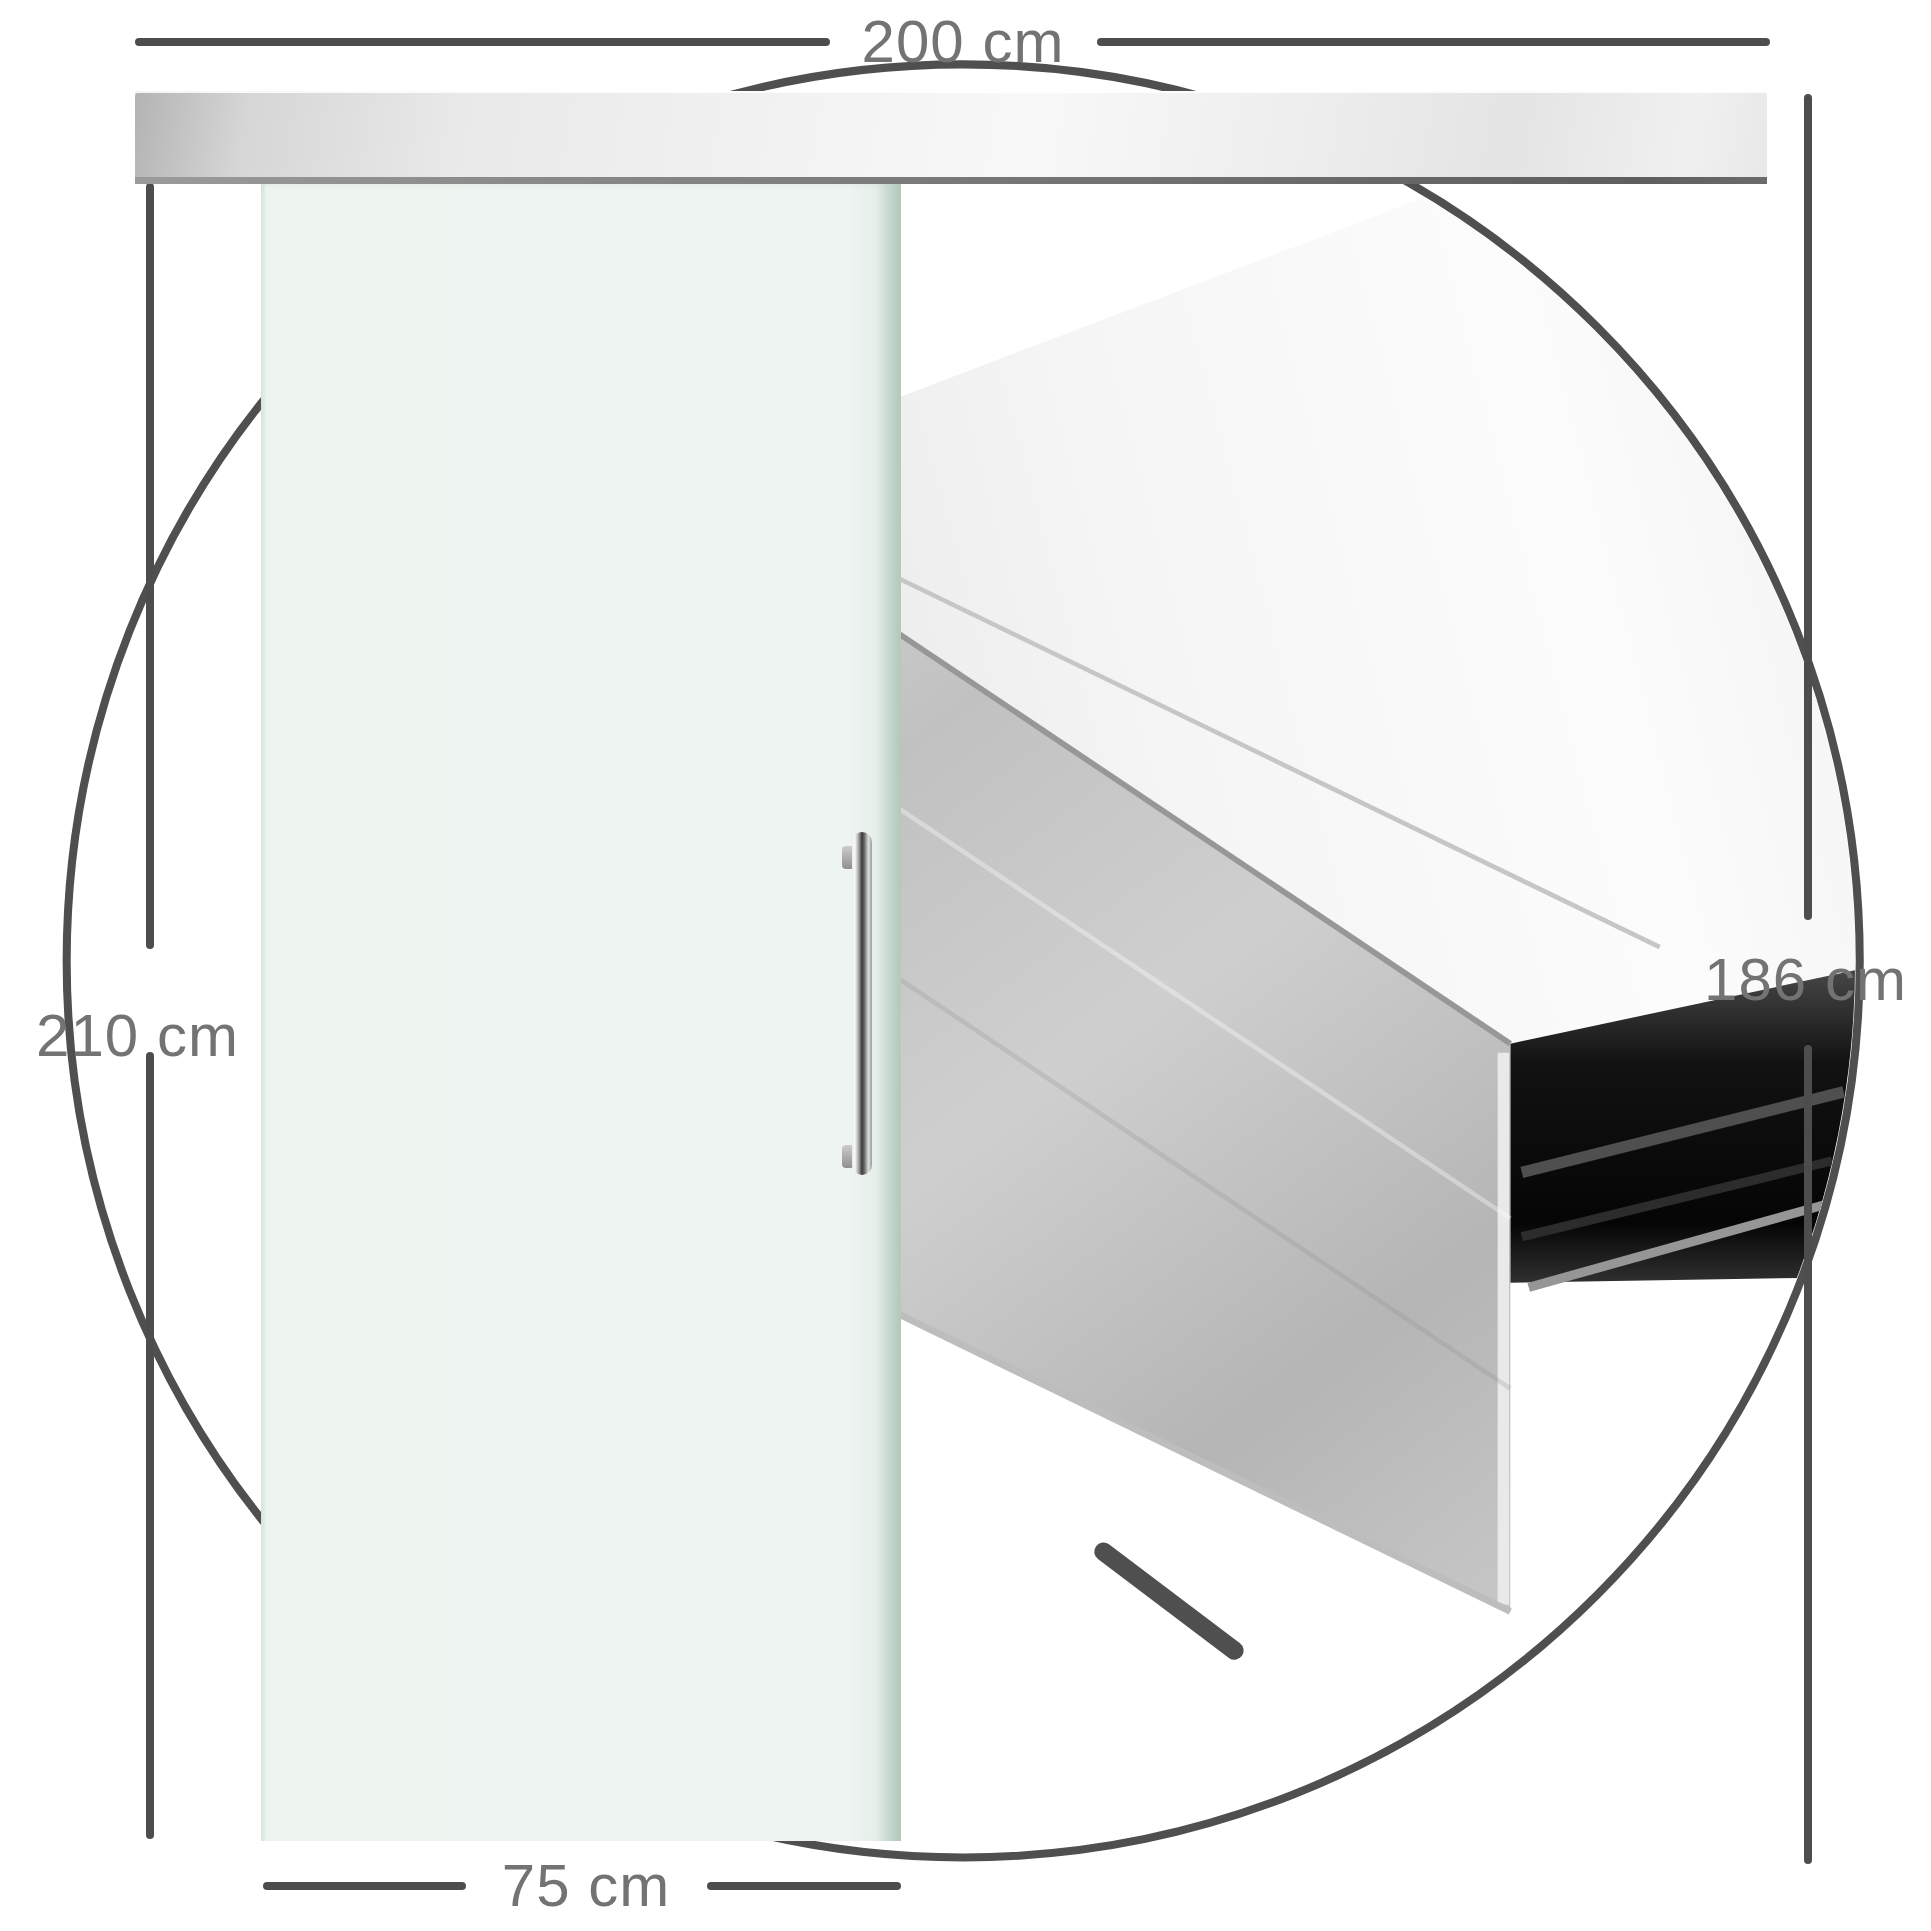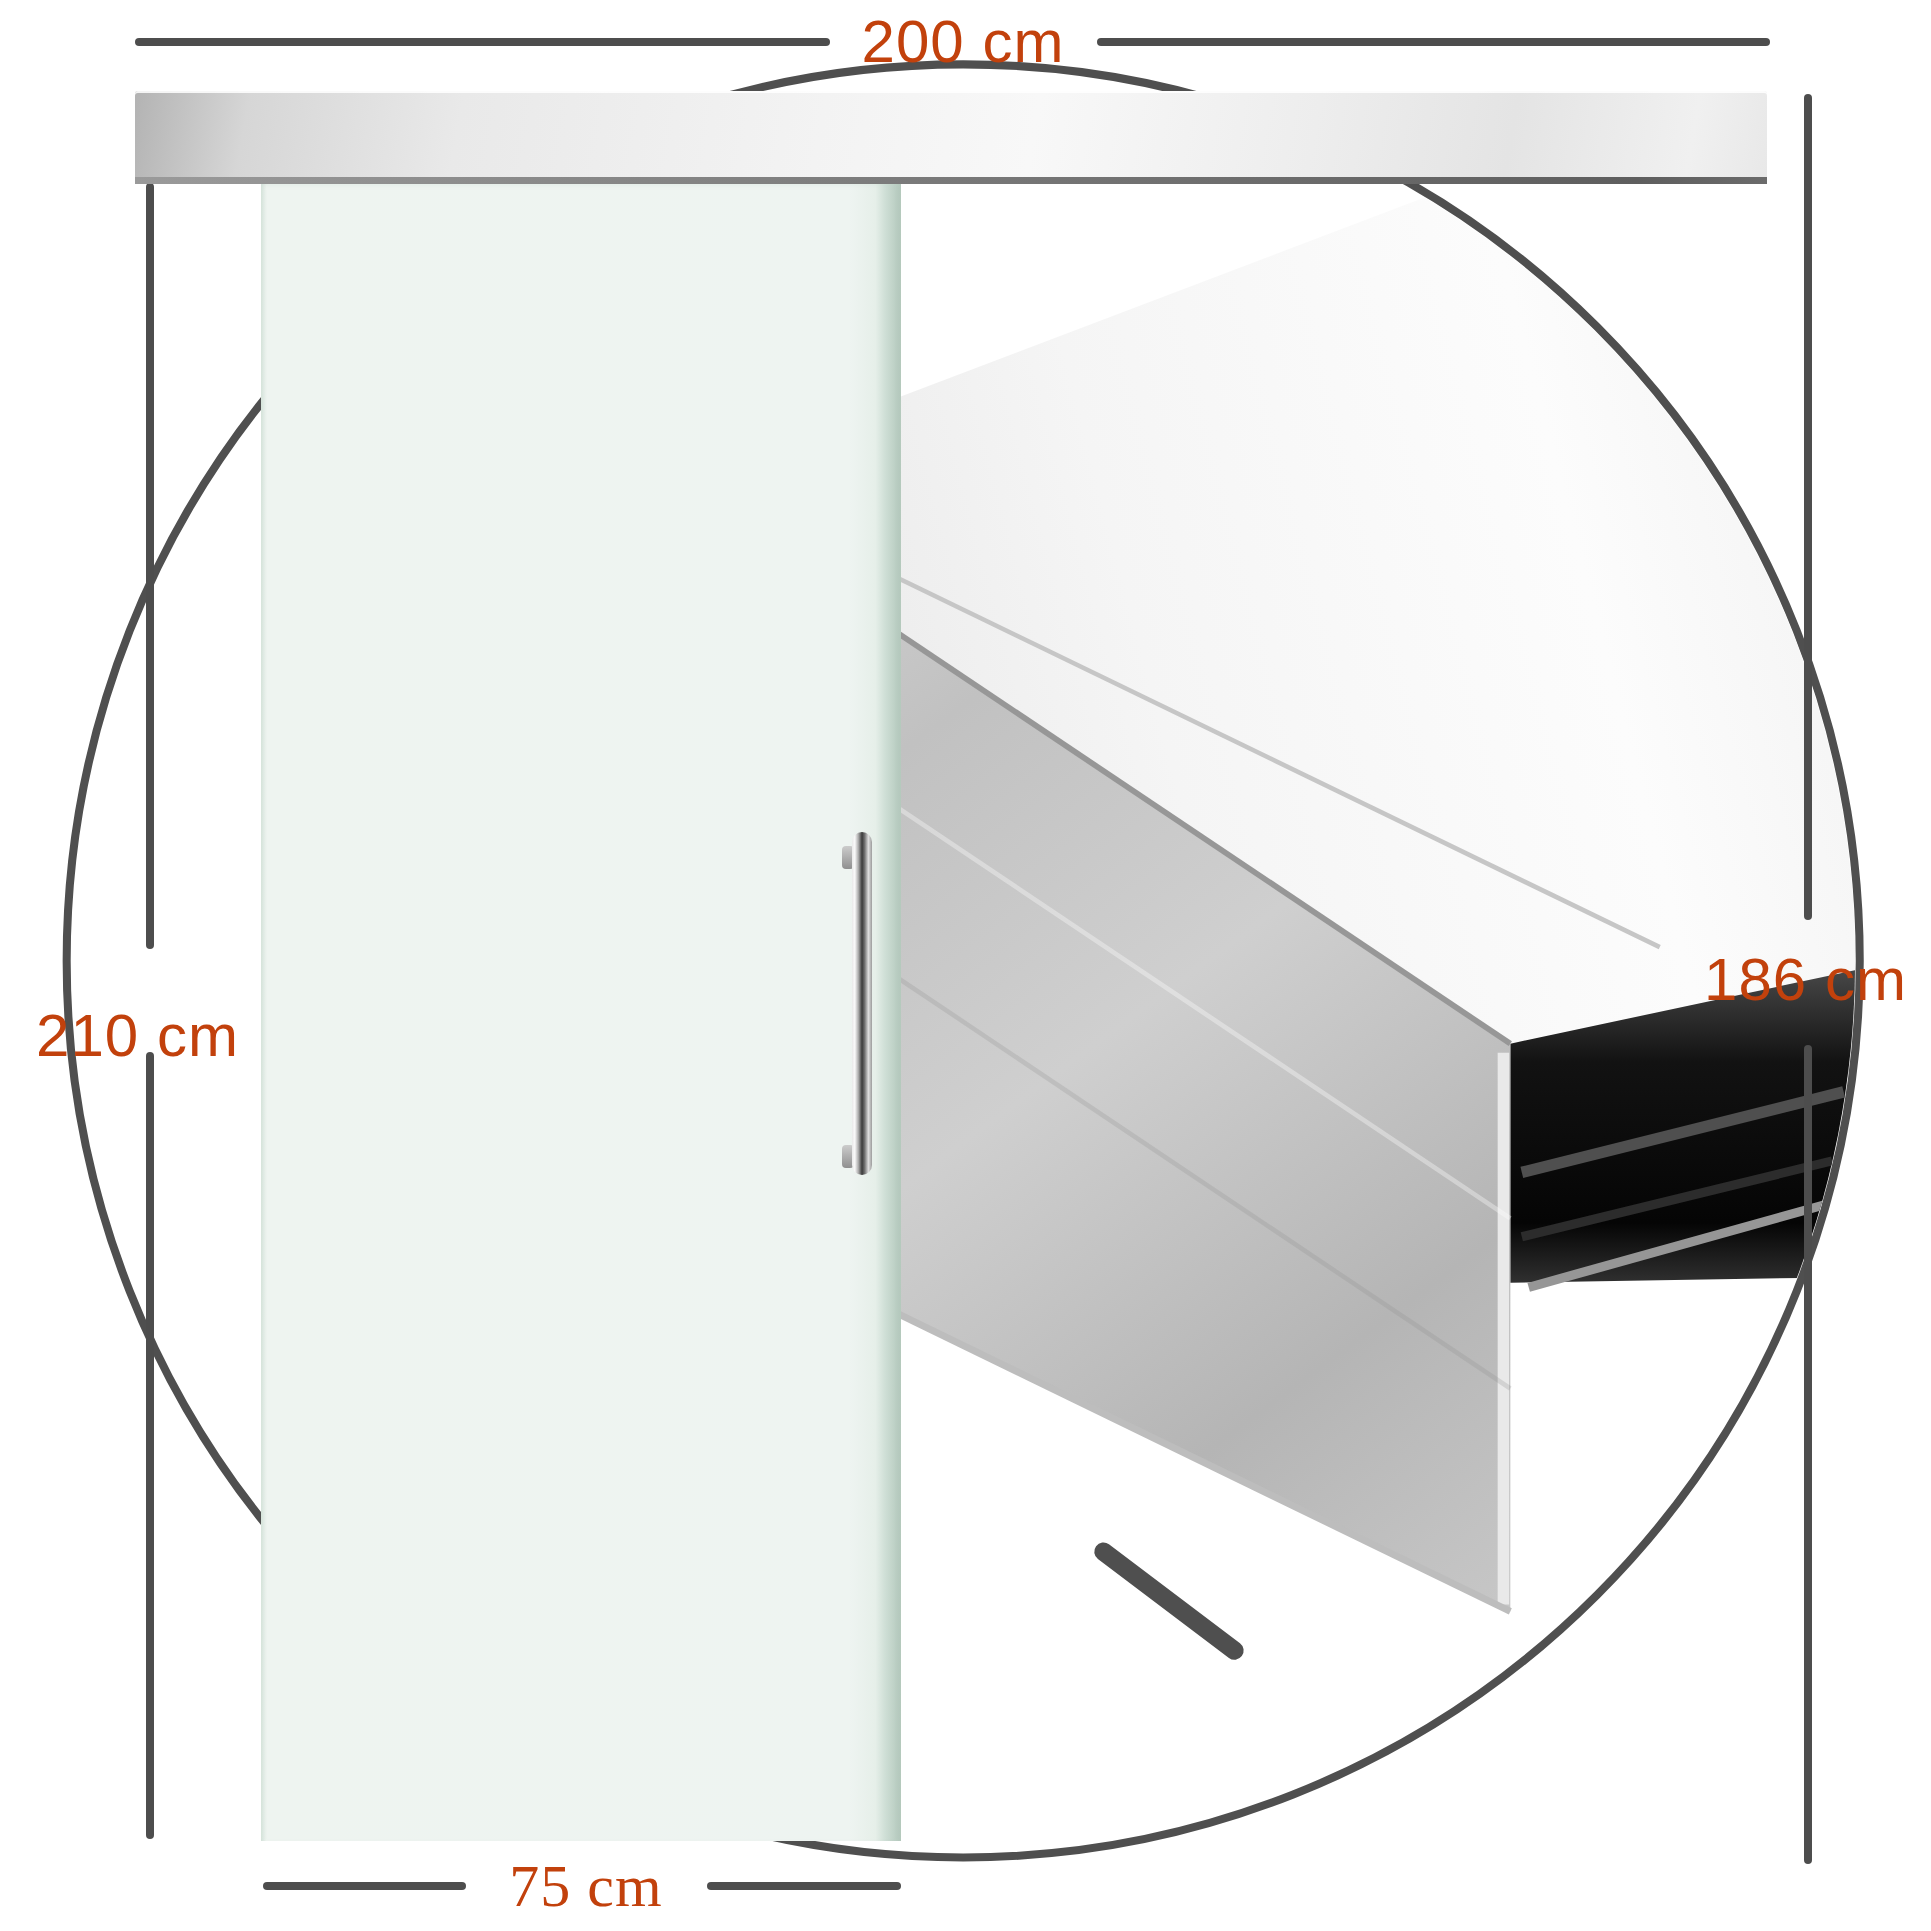--- a/index.html
+++ b/index.html
@@ -1,21 +1,21 @@
 <!DOCTYPE html>
 <html><head>
 <meta charset="utf-8">
 <style>
   html,body{margin:0;padding:0;background:#ffffff;}
   .canvas{position:relative;width:1931px;height:1931px;background:#ffffff;overflow:hidden;
           font-family:"Liberation Sans", sans-serif;}
   .seg{position:absolute;background:#4d4d4d;border-radius:4.8px;}
   .seg.h{height:7.7px;}
   .seg.v{width:7.7px;}
-  .dimlabel{position:absolute;color:#c2410c;font-size:60px;line-height:64px;text-align:center;
+  .dimlabel{position:absolute;color:#737373;font-size:60px;line-height:64px;text-align:center;
             letter-spacing:1px;white-space:nowrap;}
   
   .rail{position:absolute;left:135px;top:91px;width:1632px;height:93px;border-radius:2.9px 2.9px 0 0;
         background:linear-gradient(100deg,#b3b3b3 0%,#d6d6d6 7%,#e9e9e9 20%,#f3f3f3 42%,
                    #f8f8f8 55%,#ededed 72%,#e4e4e4 84%,#f0f0f0 95%,#e8e8e8 100%);
         box-shadow:inset 0 1.9px 0 rgba(255,255,255,.85);z-index:3;}
   .rail-bottom{position:absolute;left:0;bottom:0;width:100%;height:6.8px;
         background:linear-gradient(to right,#9a9a9a,#757575 55%,#5e5e5e 92%,#6b6b6b);}
   
   .door{position:absolute;left:261px;top:180px;width:640px;height:1661px;z-index:1;
@@ -69,21 +69,21 @@
   <div class="dimlabel" style="left:29px;top:975px;width:217px;margin-top:29px;">210 cm</div>
   <div class="seg v" style="left:146px;top:1052px;height:787px;"></div>
 
   
   <div class="seg v" style="left:1804px;top:94px;height:826px;"></div>
   <div class="dimlabel" style="left:1697px;top:948px;width:217px;">186 cm</div>
   <div class="seg v" style="left:1804px;top:1045px;height:819px;"></div>
 
   
   <div class="seg h" style="left:263px;top:1882px;width:203px;"></div>
-  <div class="dimlabel" style="left:463px;top:1854px;width:246px;font-family:Liberation Serif, serif;">75 cm</div>
+  <div class="dimlabel" style="left:463px;top:1854px;width:246px;">75 cm</div>
   <div class="seg h" style="left:707px;top:1882px;width:194px;"></div>
 
   
   <svg class="inset-svg" viewBox="950 430 840 840">
     <defs>
       <clipPath id="circClip">
           <circle cx="1369" cy="848" r="388"></circle>
         </clipPath>
       <linearGradient id="gradTop" gradientUnits="userSpaceOnUse" x1="1243" y1="700" x2="1780" y2="560">
         <stop offset="0" stop-color="#e7e7e7"></stop>

